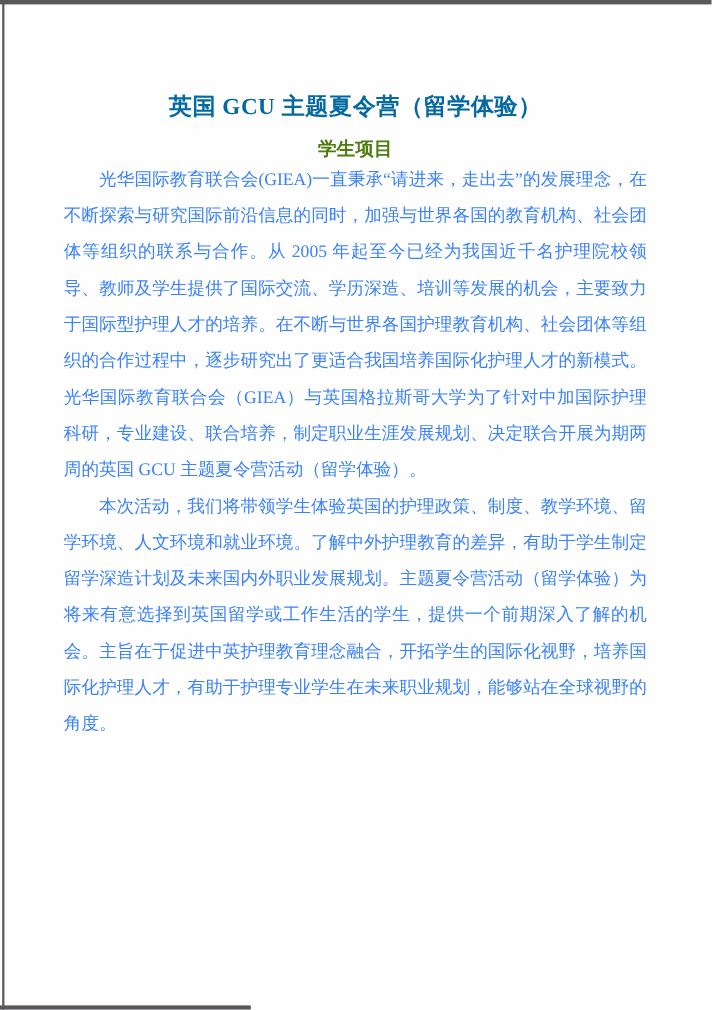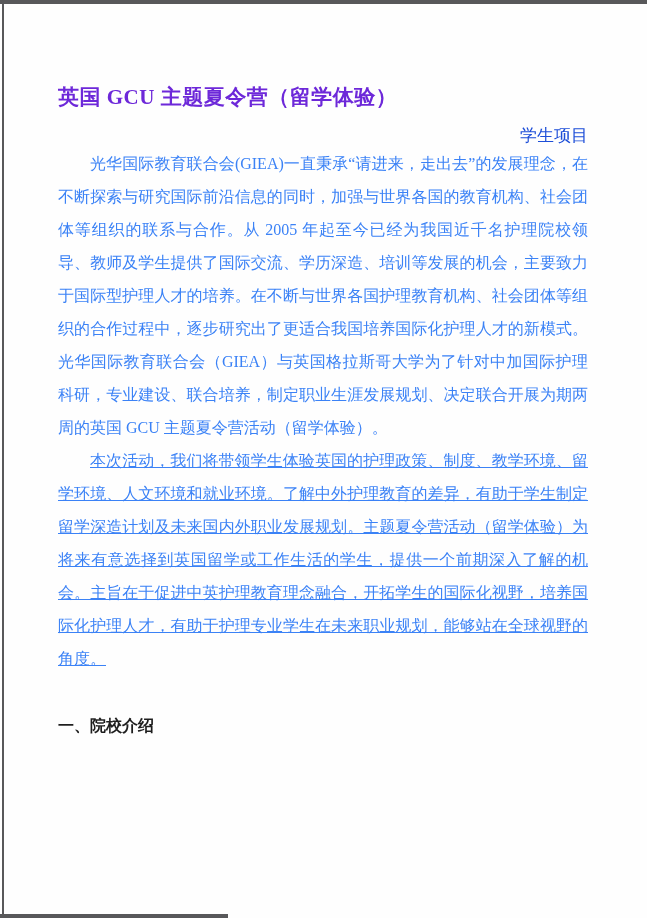--- a/index.html
+++ b/index.html
@@ -32,45 +32,45 @@
     background: #58585a;
   }
   .content {
     position: absolute;
     left: 58px; top: 0;
     width: 530px;
     color: #212121;
   }
   .doc-title {
     margin: 84px 0 0 0;
-    text-align: left;
+    text-align: center;
     font-size: 21px;
     font-weight: bold;
-    color: #6d28d9;
+    color: #0369a1;
     line-height: 26px;
     letter-spacing: 0.5px;
   }
   .doc-subtitle {
     margin: 15px 0 0 0;
-    text-align: right;
+    text-align: center;
     font-size: 17px;
-    font-weight: normal;
-    color: #1d4ed8;
+    font-weight: bold;
+    color: #4d7c0f;
     line-height: 22px;
   }
   p.body-para {
     margin: 0;
     font-size: 16px;
     line-height: 33px;
     text-align: justify;
     text-indent: 2em;
     color: #3b82f6;
   }
   .para-1 { margin-top: 9px; }
-  .para-2 { margin-top: 38px; text-decoration: underline; }
+  .para-2 { margin-top: 38px; }
   .section-heading {
     margin: 34px 0 0 0;
     font-size: 16px;
     font-weight: bold;
     line-height: 33px;
     color: #1e1e1e;
   }
   .para-3 { margin-top: 2px; }
 </style>
 </head>
@@ -83,16 +83,15 @@
 
   <div class="content">
     <h1 class="doc-title">英国 GCU 主题夏令营（留学体验）</h1>
 
     <h2 class="doc-subtitle">学生项目</h2>
 
     <p class="body-para para-1">光华国际教育联合会(GIEA)一直秉承“请进来，走出去”的发展理念，在不断探索与研究国际前沿信息的同时，加强与世界各国的教育机构、社会团体等组织的联系与合作。从 2005 年起至今已经为我国近千名护理院校领导、教师及学生提供了国际交流、学历深造、培训等发展的机会，主要致力于国际型护理人才的培养。在不断与世界各国护理教育机构、社会团体等组织的合作过程中，逐步研究出了更适合我国培养国际化护理人才的新模式。光华国际教育联合会（GIEA）与英国格拉斯哥大学为了针对中加国际护理科研，专业建设、联合培养，制定职业生涯发展规划、决定联合开展为期两周的英国 GCU 主题夏令营活动（留学体验）。</p>
 
     <p class="body-para para-2">本次活动，我们将带领学生体验英国的护理政策、制度、教学环境、留学环境、人文环境和就业环境。了解中外护理教育的差异，有助于学生制定留学深造计划及未来国内外职业发展规划。主题夏令营活动（留学体验）为将来有意选择到英国留学或工作生活的学生，提供一个前期深入了解的机会。主旨在于促进中英护理教育理念融合，开拓学生的国际化视野，培养国际化护理人才，有助于护理专业学生在未来职业规划，能够站在全球视野的角度。</p>
 
-    <h3 class="section-heading">一、院校介绍</h3>
 
   </div>
 </div>
 
 </body></html>

